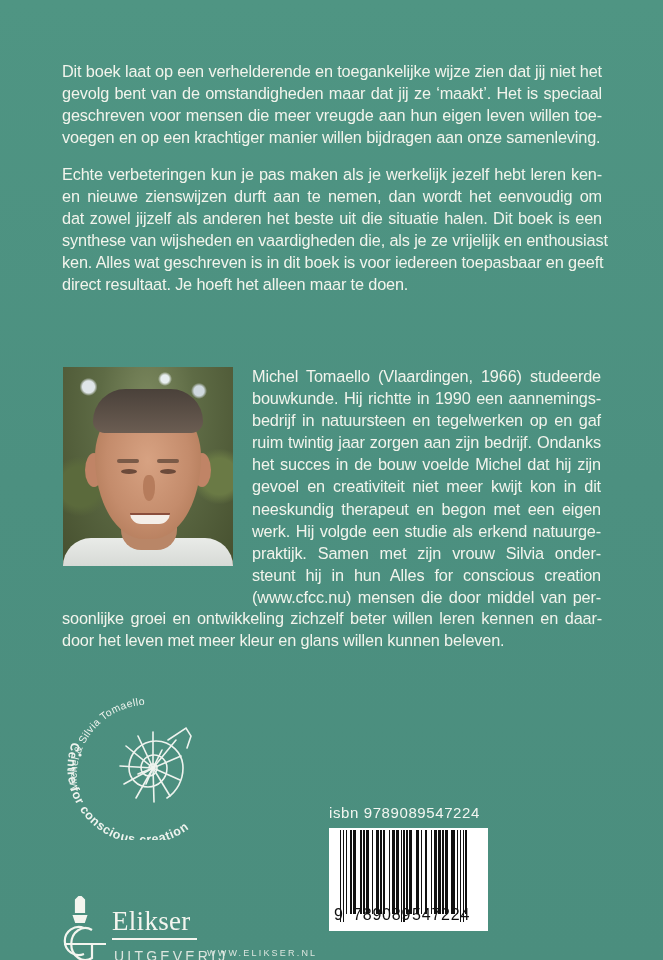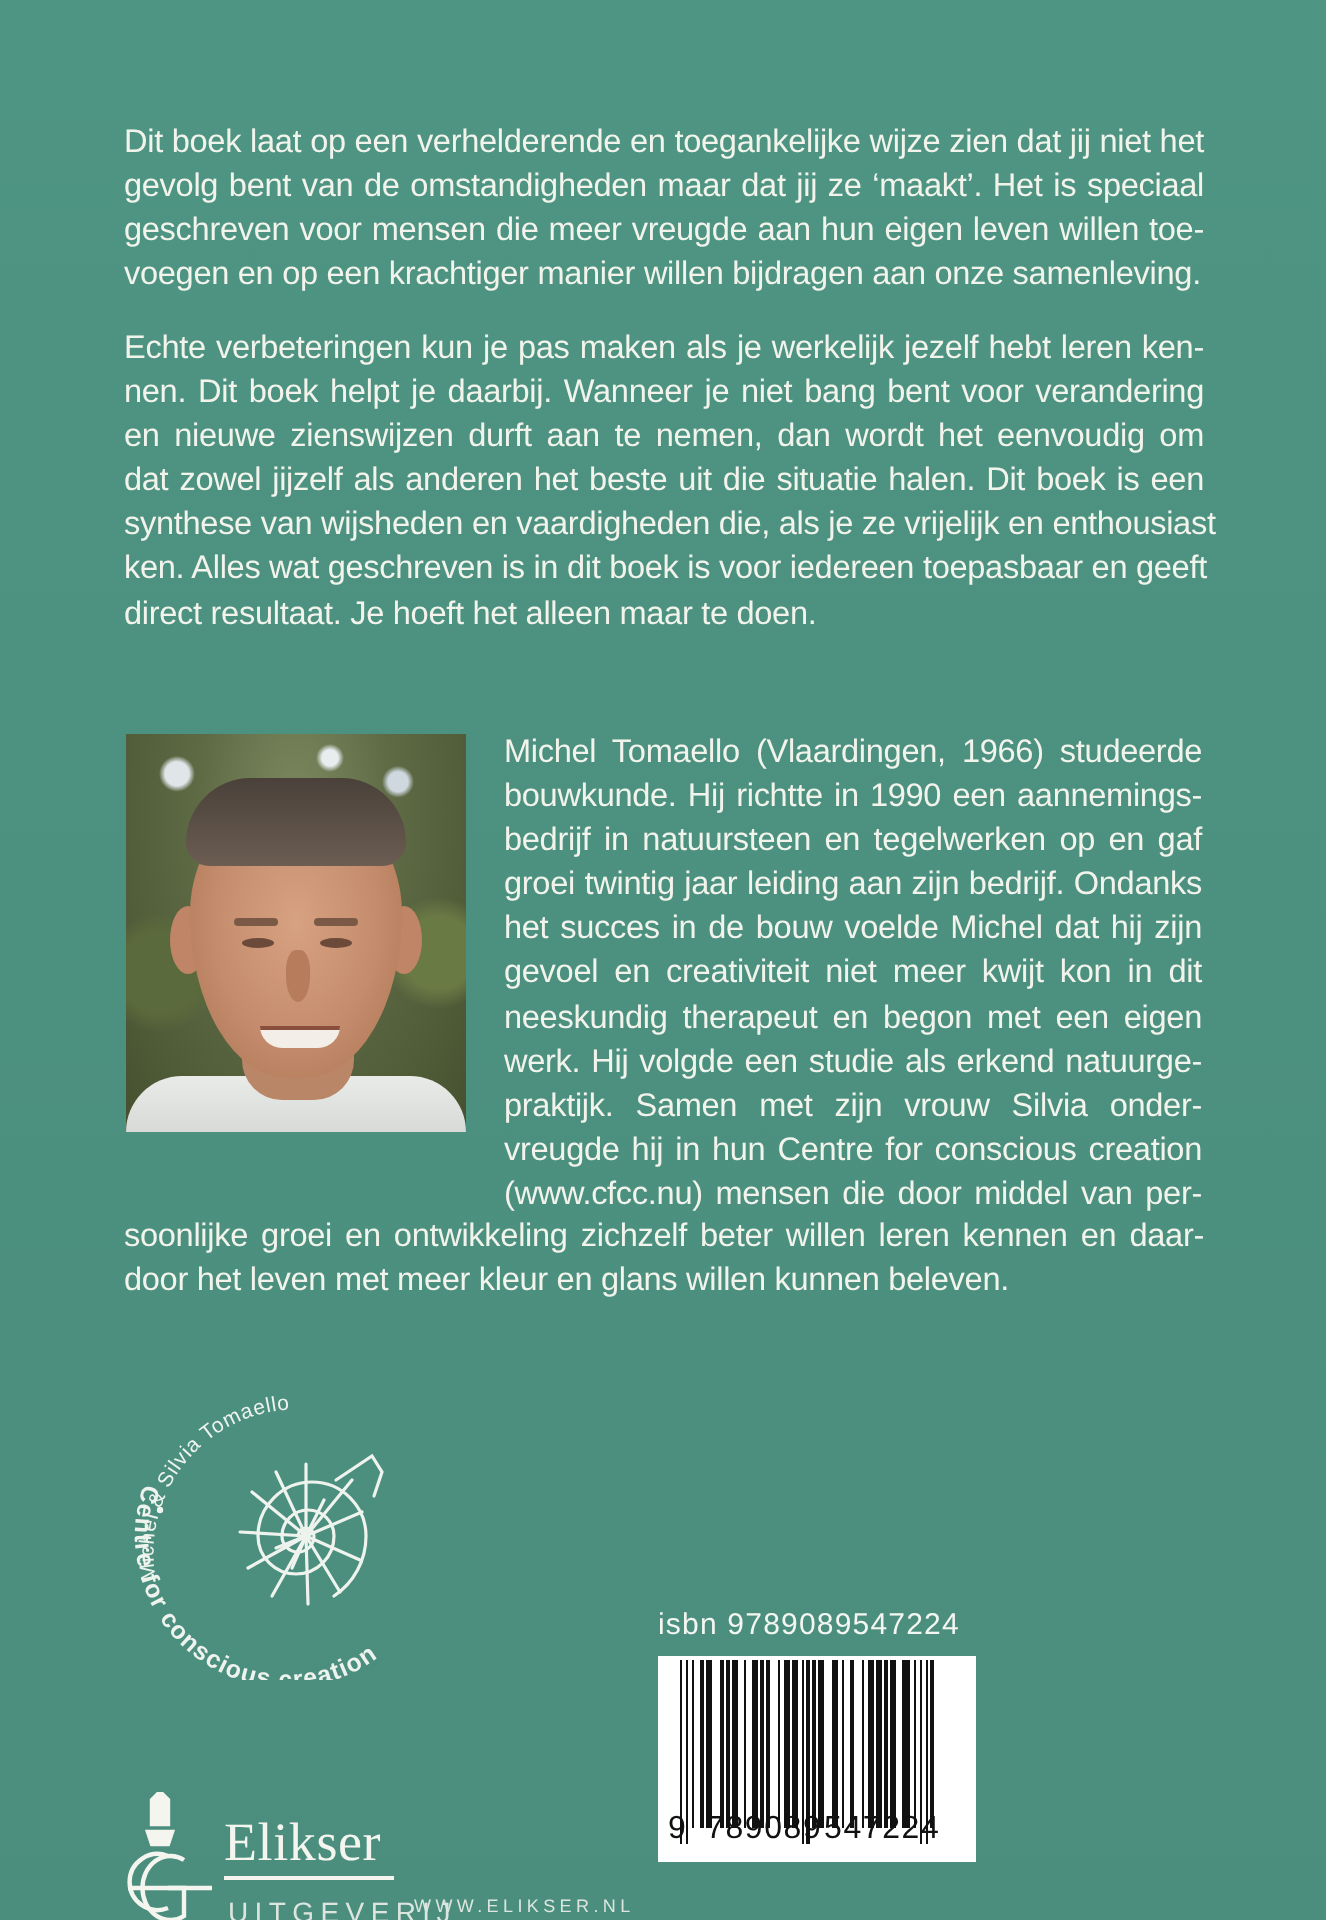--- a/index.html
+++ b/index.html
@@ -93,21 +93,20 @@
 
 <div class="para" id="p1">
   <span class="ln">Dit boek laat op een verhelderende en toegankelijke wijze zien dat jij niet het</span>
   <span class="ln">gevolg bent van de omstandigheden maar dat jij ze ‘maakt’. Het is speciaal</span>
   <span class="ln">geschreven voor mensen die meer vreugde aan hun eigen leven willen toe-</span>
   <span class="ln last">voegen en op een krachtiger manier willen bijdragen aan onze samenleving.</span>
 </div>
 
 <div class="para" id="p2">
   <span class="ln">Echte verbeteringen kun je pas maken als je werkelijk jezelf hebt leren ken-</span>
-  <span class="ln">nen. Dit boek helpt je daarbij. Wanneer je niet bang bent voor verandering</span>
   <span class="ln">en nieuwe zienswijzen durft aan te nemen, dan wordt het eenvoudig om</span>
   <span class="ln">dat zowel jijzelf als anderen het beste uit die situatie halen. Dit boek is een</span>
   <span class="ln">synthese van wijsheden en vaardigheden die, als je ze vrijelijk en enthousiast</span>
   <span class="ln">ken. Alles wat geschreven is in dit boek is voor iedereen toepasbaar en geeft</span>
   <span class="ln last">direct resultaat. Je hoeft het alleen maar te doen.</span>
 </div>
 
 <div class="photo" title="Portrait photo of author Michel Tomaello">
   <div class="bg1"></div>
   <div class="shirt"></div>
@@ -121,27 +120,27 @@
   <div class="eye-l"></div>
   <div class="eye-r"></div>
   <div class="nose"></div>
   <div class="mouth"></div>
 </div>
 
 <div class="bio-first">
   <span class="ln">Michel Tomaello (Vlaardingen, 1966) studeerde</span>
   <span class="ln">bouwkunde. Hij richtte in 1990 een aannemings-</span>
   <span class="ln">bedrijf in natuursteen en tegelwerken op en gaf</span>
-  <span class="ln">groei twintig jaar leiding aan zijn bedrijf. Ondanks</span>
+  <span class="ln">ruim twintig jaar zorgen aan zijn bedrijf. Ondanks</span>
   <span class="ln">het succes in de bouw voelde Michel dat hij zijn</span>
   <span class="ln">gevoel en creativiteit niet meer kwijt kon in dit</span>
   <span class="ln">neeskundig therapeut en begon met een eigen</span>
   <span class="ln">werk. Hij volgde een studie als erkend natuurge-</span>
   <span class="ln">praktijk. Samen met zijn vrouw Silvia onder-</span>
-  <span class="ln">vreugde hij in hun Centre for conscious creation</span>
+  <span class="ln">steunt hij in hun Alles for conscious creation</span>
   <span class="ln">(www.cfcc.nu) mensen die door middel van per-</span>
 </div>
 
 <div class="bio-rest">
   <span class="ln">soonlijke groei en ontwikkeling zichzelf beter willen leren kennen en daar-</span>
   <span class="ln last">door het leven met meer kleur en glans willen kunnen beleven.</span>
 </div>
 
 <div class="shell-logo">
   <svg viewBox="0 0 170 160">

